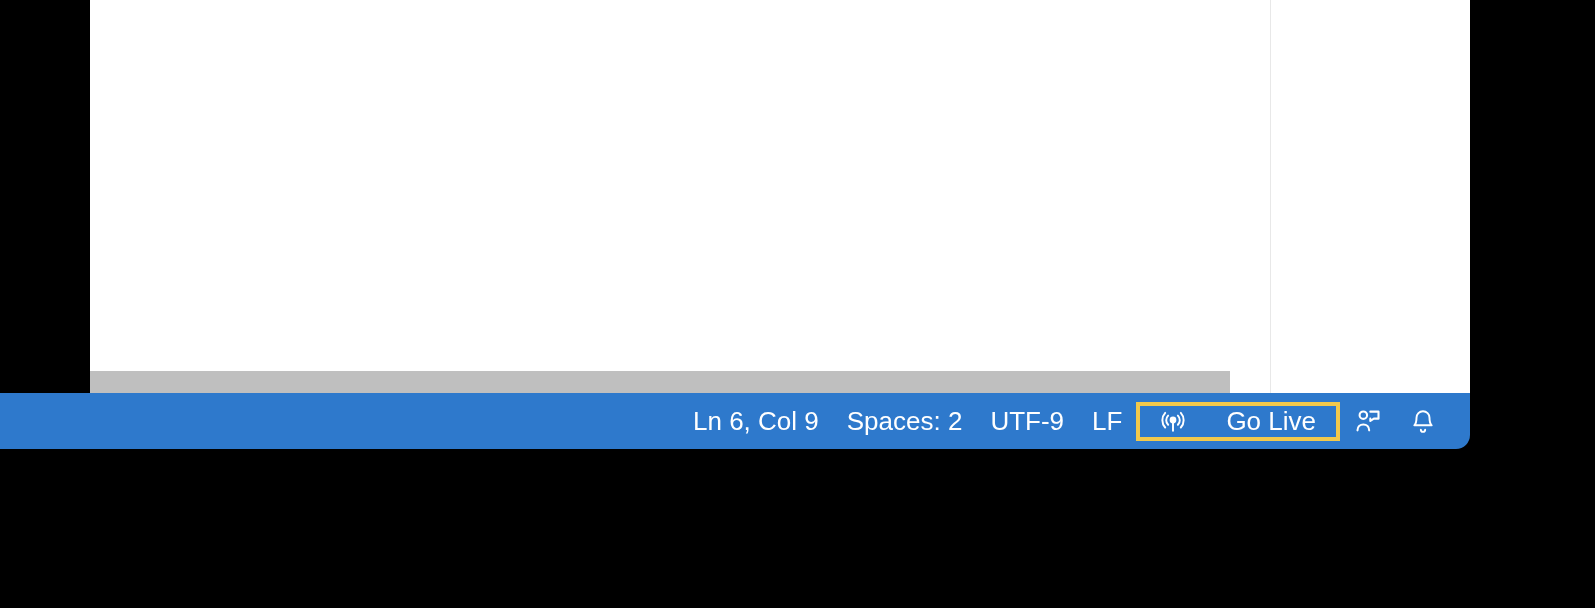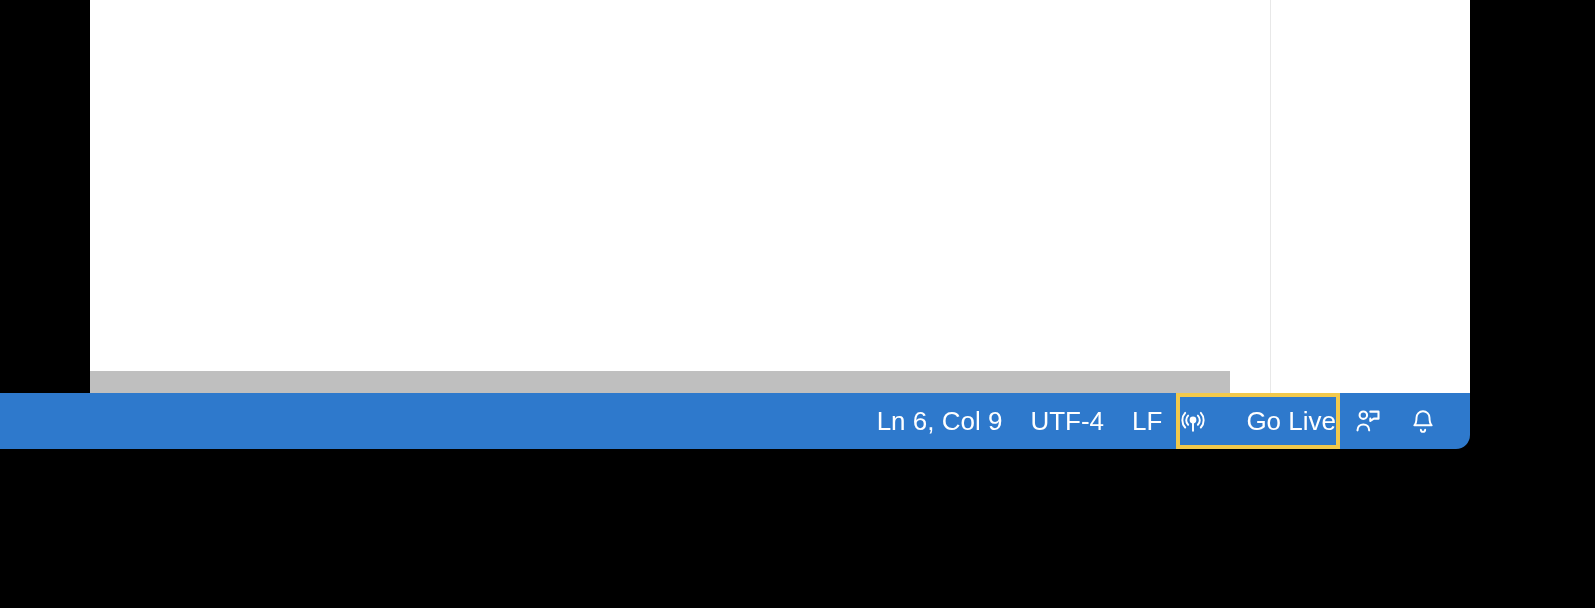--- a/index.html
+++ b/index.html
@@ -69,22 +69,22 @@
       display: flex;
       align-items: center;
       padding: 0 14px;
       height: 56px;
       cursor: pointer;
       gap: 10px;
       white-space: nowrap;
     }
     .status-item.highlighted {
       border: 4px solid #f2c94c;
-      height: 56px;
-      padding: 0 0;
+      height: 39px;
+      padding: 0 20px;
       gap: 40px;
     }
     .icon-svg {
       display: inline-flex;
       align-items: center;
       justify-content: center;
     }
     .shadow {
       position: absolute;
       top: 449px;
@@ -103,23 +103,26 @@
     <div class="minimap-strip"></div>
   </div>
   <div class="hscrollbar"></div>
 
   <div class="statusbar">
 
     <div class="status-item">
       <span>Ln 6, Col 9</span>
     </div>
 
+    <div class="status-item">
+      <span>Spaces: 2</span>
+    </div>
 
     <div class="status-item">
-      <span>UTF-4</span>
+      <span>UTF-9</span>
     </div>
 
     <div class="status-item">
       <span>LF</span>
     </div>
 
 
     <div class="status-item highlighted">
       <span class="icon-svg">
         <svg width="26" height="26" viewBox="0 0 24 24" fill="none" stroke="#fff" stroke-width="1.8">

